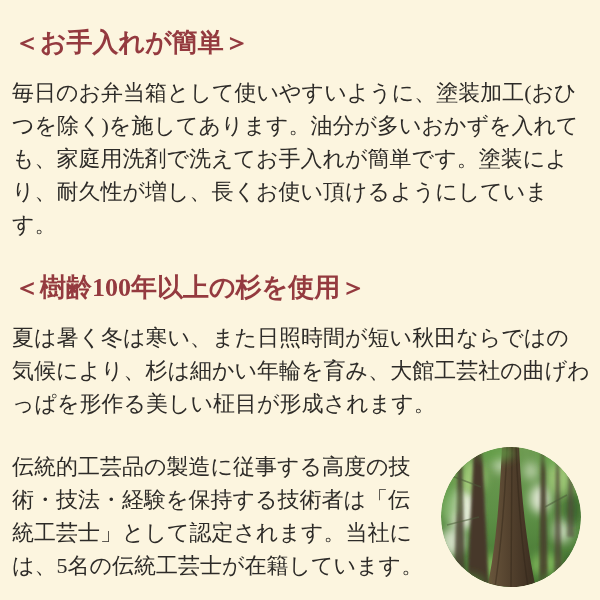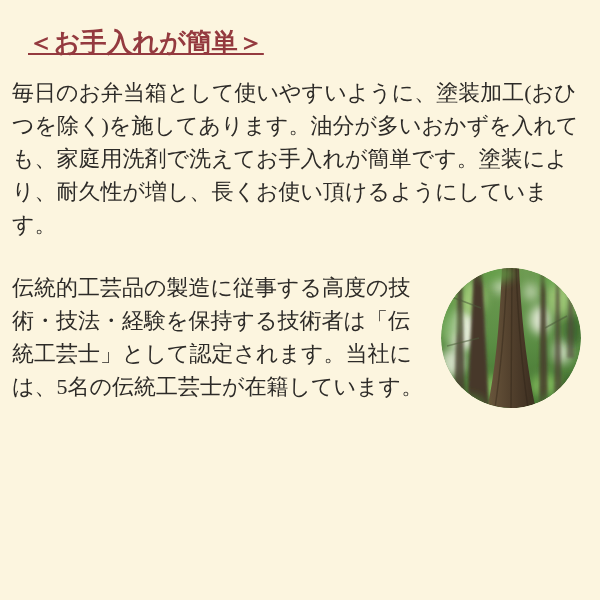--- a/index.html
+++ b/index.html
@@ -12,27 +12,26 @@
     box-sizing: border-box;
     padding: 26px 10px 0 12px;
     overflow: hidden;
     background: var(--background, #fcf5df);
     font-family: "Liberation Serif", "DejaVu Serif", serif;
   }
 
   .section { margin: 0; }
 
   .heading {
-    margin: 0 0 12px 16px;
+    margin: 0 0 12px 2px;
     font-size: 26px;
     line-height: 34px;
     font-weight: 700;
     color: var(--heading, #943a3f);
     letter-spacing: 0;
-    text-decoration: underline;
   }
 
   .body-text {
     margin: 16px 0 30px 0;
     font-size: 22px;
     line-height: 33px;
     color: var(--body-text, #2d2b28);
     text-align: left;
   }
 
@@ -52,20 +51,24 @@
 </head>
 <body>
 
 <div class="canvas">
 
   <section class="section">
     <h2 class="heading">＜お手入れが簡単＞</h2>
     <p class="body-text">毎日のお弁当箱として使いやすいように、塗装加工(おひつを除く)を施してあります。油分が多いおかずを入れても、家庭用洗剤で洗えてお手入れが簡単です。塗装により、耐久性が増し、長くお使い頂けるようにしています。</p>
   </section>
 
+  <section class="section">
+    <h2 class="heading">＜樹齢100年以上の杉を使用＞</h2>
+    <p class="body-text">夏は暑く冬は寒い、また日照時間が短い秋田ならではの気候により、杉は細かい年輪を育み、大館工芸社の曲げわっぱを形作る美しい柾目が形成されます。</p>
+  </section>
 
   <section class="section section-last">
 
     <div class="photo-circle" aria-label="cedar-forest-photo">
       <svg width="140" height="140" viewBox="0 0 140 140">
         <defs>
           <clipPath id="cp">
               <circle cx="70" cy="70" r="70"></circle>
             </clipPath>
           <filter id="soft" x="-40%" y="-40%" width="180%" height="180%">

